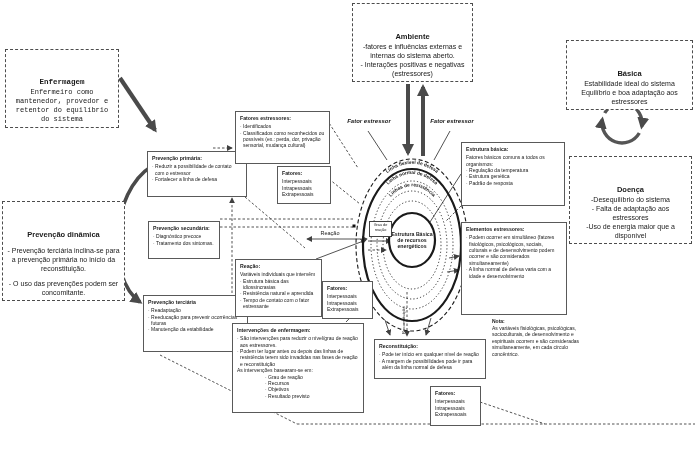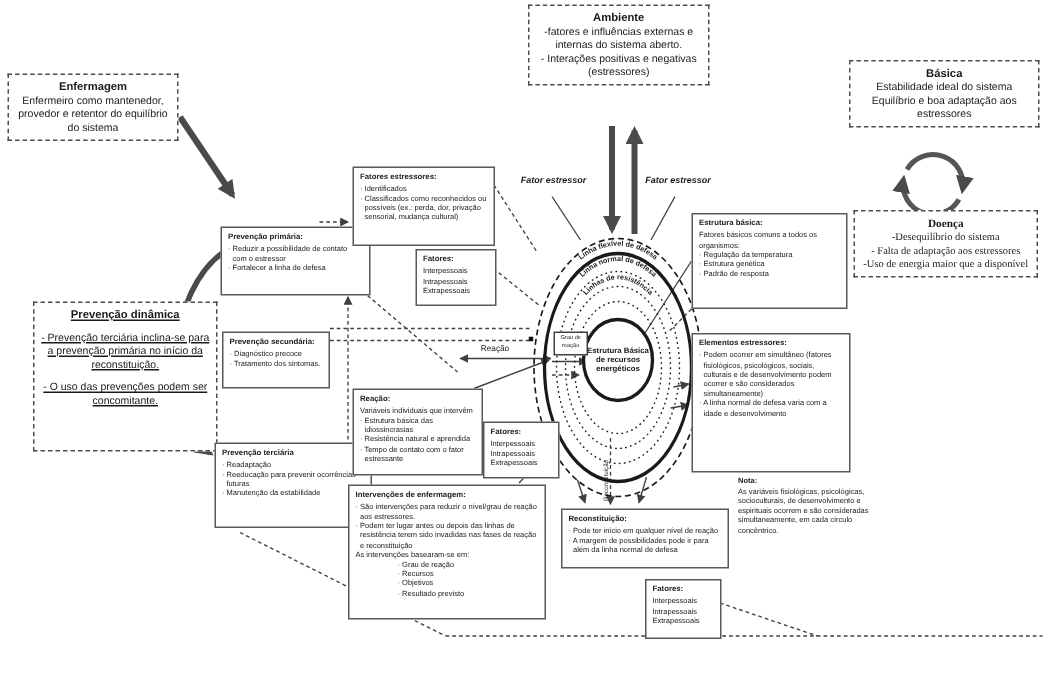--- a/index.html
+++ b/index.html
@@ -5,21 +5,21 @@
   html,body{margin:0;padding:0;background:#fff;}
   .stage{position:relative;width:696px;height:451px;background:#fff;overflow:hidden;
          font-family:"Liberation Sans",sans-serif;color:#1a1a1a;}
   svg.layer{position:absolute;left:0;top:0;}
   .box{position:absolute;background:#fff;border:1px solid #595959;padding:3px 4px;
        font-size:5px;line-height:1.28;}
   .box .t{font-weight:bold;font-size:5.2px;margin-bottom:1.5px;}
   .box .it{text-indent:-3px;padding-left:3px;}
   .bigbox{position:absolute;background:#fff;border:1.2px dashed #4d4d4d;padding:3px 4px;
           font-size:7px;line-height:1.3;text-align:center;}
-  .bigbox .t{font-weight:bold;font-size:7.5px;}
+  .bigbox .t{font-weight:bold;font-size:7.5px;margin-top:25px;}
   .plain{position:absolute;background:#fff;font-size:5px;line-height:1.3;}
   .plain .t{font-weight:bold;}
   .lbl{position:absolute;font-weight:bold;font-style:italic;font-size:6px;text-align:center;}
   .core-label{position:absolute;display:flex;align-items:center;justify-content:center;
               text-align:center;font-weight:bold;font-size:5.2px;line-height:1.18;}
   .tiny{position:absolute;border:0.7px solid #404040;background:#fff;font-size:3.8px;
         line-height:1.25;text-align:center;padding:1px;}
   .arrowlabel{position:absolute;font-size:5.5px;text-align:center;}
   .gap{height:6px;}
 </style>
@@ -94,45 +94,45 @@
     </g>
 
     <g font-family="Liberation Sans, sans-serif" font-size="4.8" font-weight="bold" fill="#1a1a1a">
       <text><textPath href="#pFlex" startOffset="50%" text-anchor="middle">Linha flexível de defesa</textPath></text>
       <text><textPath href="#pNorm" startOffset="50%" text-anchor="middle">Linha normal de defesa</textPath></text>
       <text><textPath href="#pRes" startOffset="50%" text-anchor="middle">Linhas de resistência</textPath></text>
       <text transform="translate(405,334) rotate(-90)" font-size="4.2" font-weight="normal">Reconstituição</text>
     </g>
   </svg>
 
-  <div class="bigbox" style="left:5px;top:49px;width:104px;">
+  <div class="bigbox" style="left:5px;top:49px;width:104px;font-family:Liberation Mono, monospace;">
     <div class="t">Enfermagem</div>
     <div>Enfermeiro como mantenedor, provedor e retentor do equilíbrio do sistema</div>
   </div>
 
   <div class="bigbox" style="left:352px;top:3px;width:111px;">
     <div class="t">Ambiente</div>
     <div>-fatores e  influências externas e internas do sistema aberto.</div>
     <div>- Interações positivas e negativas (estressores)</div>
   </div>
 
   <div class="bigbox" style="left:566px;top:40px;width:117px;">
     <div class="t">Básica</div>
     <div>Estabilidade ideal do sistema</div>
     <div>Equilíbrio e boa adaptação aos estressores</div>
   </div>
 
-  <div class="bigbox" style="left:569px;top:140px;width:113px;font-family:Liberation Serif, serif;">
+  <div class="bigbox" style="left:569px;top:156px;width:113px;">
     <div class="t">Doença</div>
     <div>-Desequilíbrio do sistema</div>
     <div>- Falta de adaptação aos estressores</div>
     <div>-Uso de energia maior que a disponível</div>
   </div>
 
-  <div class="bigbox" style="left:22px;top:201px;width:113px;height:92px;text-decoration:underline;">
+  <div class="bigbox" style="left:2px;top:201px;width:113px;height:92px;">
     <div class="t">Prevenção dinâmica</div>
     <div class="gap"></div>
     <div>- Prevenção terciária inclina-se para a prevenção primária no início da reconstituição.</div>
     <div class="gap"></div>
     <div>- O uso das prevenções podem ser concomitante.</div>
   </div>
 
   <div class="box" style="left:147px;top:151px;width:90px;height:38px;">
     <div class="t">Prevenção primária:</div>
     <div class="it">· Reduzir a possibilidade de contato com o estressor</div>

